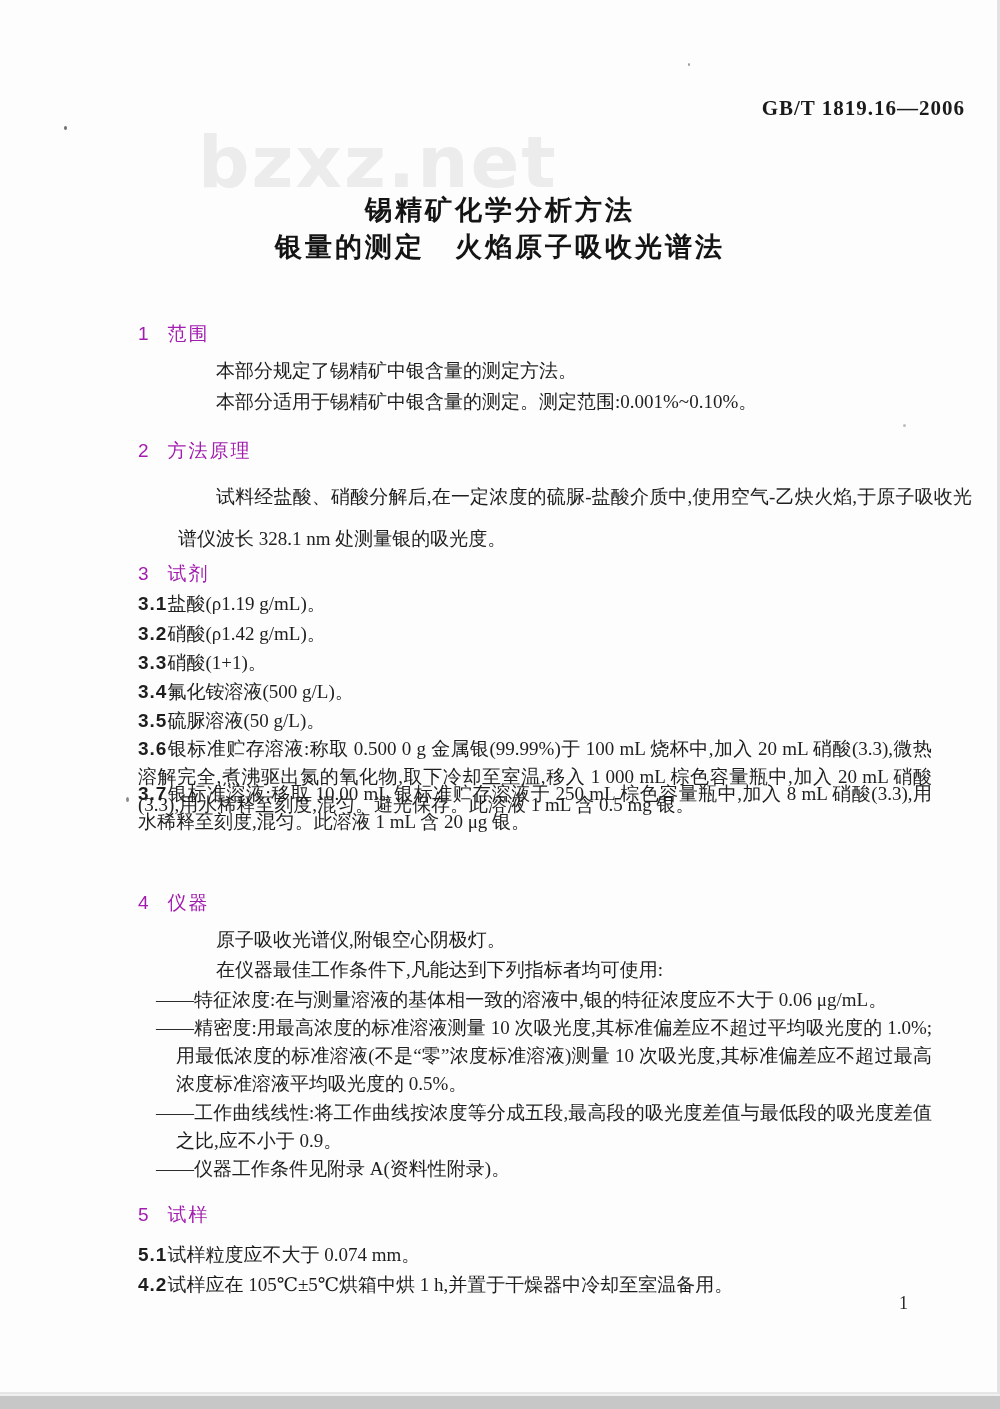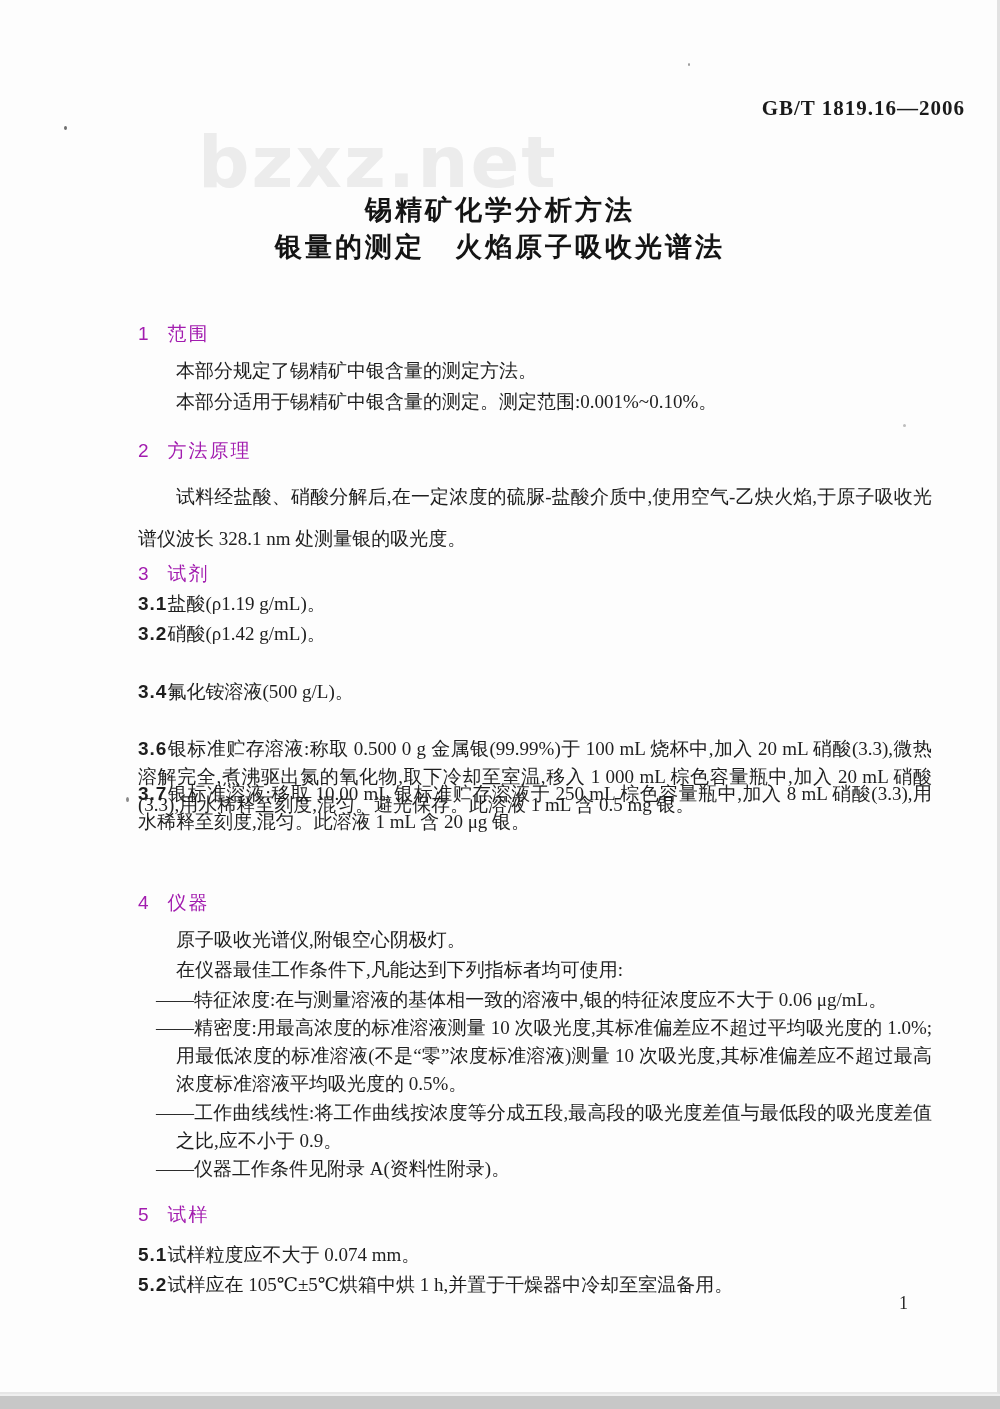--- a/index.html
+++ b/index.html
@@ -70,21 +70,21 @@
   }
   .heading {
     font-family: "Liberation Sans", "DejaVu Sans", sans-serif;
     font-weight: normal;
     font-size: 19px;
     color: #a21caf;
   }
   .heading .hnum { margin-right: 18px; letter-spacing: 1px; }
   .heading .htitle { letter-spacing: 2px; }
   .para { text-align: justify; }
-  .indent { text-indent: 38px; }
+  .indent { text-indent: 38px; margin-left: 40px; }
   .clause { text-align: justify; }
   .cnum {
     font-family: "Liberation Sans", "DejaVu Sans", sans-serif;
     font-weight: bold;
     letter-spacing: 1px;
   }
   .dash-item {
     padding-left: 38px;
     text-indent: -20px;
     text-align: justify;
@@ -127,22 +127,28 @@
 
     <div class="blk heading" style="top:560px">
       <span class="hnum">3</span><span class="htitle">试剂</span>
     </div>
     <div class="blk clause" style="top:590px">
       <span class="cnum">3.1</span><span>盐酸(ρ1.19 g/mL)。</span>
     </div>
     <div class="blk clause" style="top:620px">
       <span class="cnum">3.2</span><span>硝酸(ρ1.42 g/mL)。</span>
     </div>
+    <div class="blk clause" style="top:649px">
+      <span class="cnum">3.3</span><span>硝酸(1+1)。</span>
+    </div>
     <div class="blk clause" style="top:678px">
       <span class="cnum">3.4</span><span>氟化铵溶液(500 g/L)。</span>
+    </div>
+    <div class="blk clause" style="top:707px">
+      <span class="cnum">3.5</span><span>硫脲溶液(50 g/L)。</span>
     </div>
     <div class="blk clause" style="top:735px">
       <span class="cnum">3.6</span><span>银标准贮存溶液:称取 0.500 0 g 金属银(99.99%)于 100 mL 烧杯中,加入 20 mL 硝酸(3.3),微热溶解完全,煮沸驱出氮的氧化物,取下冷却至室温,移入 1 000 mL 棕色容量瓶中,加入 20 mL 硝酸(3.3),用水稀释至刻度,混匀。避光保存。此溶液 1 mL 含 0.5 mg 银。</span>
     </div>
     <div class="blk clause" style="top:780px">
       <span class="cnum">3.7</span><span>银标准溶液:移取 10.00 mL 银标准贮存溶液于 250 mL 棕色容量瓶中,加入 8 mL 硝酸(3.3),用水稀释至刻度,混匀。此溶液 1 mL 含 20 μg 银。</span>
     </div>
 
     <div class="blk heading" style="top:889px">
       <span class="hnum">4</span><span class="htitle">仪器</span>
@@ -154,21 +160,21 @@
     <div class="blk dash-item" style="top:1099px">——工作曲线线性:将工作曲线按浓度等分成五段,最高段的吸光度差值与最低段的吸光度差值之比,应不小于 0.9。</div>
     <div class="blk dash-item" style="top:1155px">——仪器工作条件见附录 A(资料性附录)。</div>
 
     <div class="blk heading" style="top:1201px">
       <span class="hnum">5</span><span class="htitle">试样</span>
     </div>
     <div class="blk clause" style="top:1241px">
       <span class="cnum">5.1</span><span>试样粒度应不大于 0.074 mm。</span>
     </div>
     <div class="blk clause" style="top:1271px">
-      <span class="cnum">5.2</span><span>试样应在 105℃±5℃烘箱中烘 1 h,并置于干燥器中冷却至室温备用。</span>
+      <span class="cnum">4.2</span><span>试样应在 105℃±5℃烘箱中烘 1 h,并置于干燥器中冷却至室温备用。</span>
     </div>
 
     <div class="page-num">1</div>
 
     <div class="speck sp1"></div>
     <div class="speck sp2"></div>
     <div class="speck sp3"></div>
     <div class="speck sp4"></div>
   </div>
 

